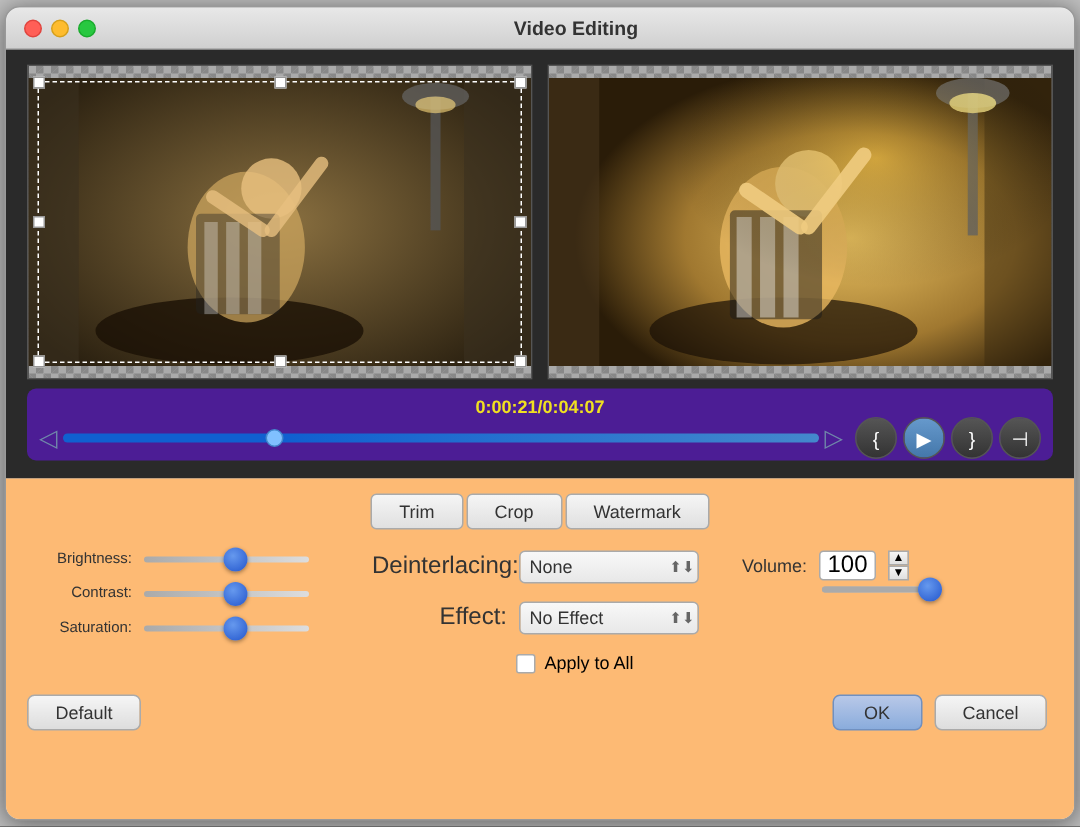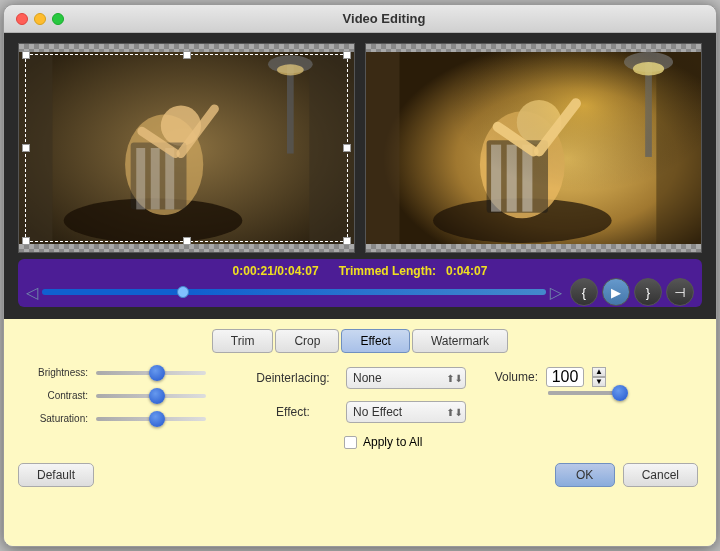--- a/index.html
+++ b/index.html
@@ -185,21 +185,21 @@
       display: flex;
       align-items: center;
       justify-content: center;
       cursor: pointer;
       font-size: 11px;
     }
     .transport-btn.play-btn {
       background: linear-gradient(to bottom, #6699cc, #4477aa);
     }
     .controls-panel {
-      background: #fef9c3;
+      background: #fdba74;
       flex: 1;
       padding: 10px 14px;
     }
     .tabs {
       display: flex;
       justify-content: center;
       gap: 2px;
       margin-bottom: 14px;
     }
     .tab {
@@ -260,24 +260,24 @@
       flex-direction: column;
       gap: 12px;
       min-width: 220px;
     }
     .select-row {
       display: flex;
       align-items: center;
       gap: 8px;
     }
     .select-label {
-      text-align: center;
+      text-align: right;
       width: 90px;
       color: #333;
-      font-size: 12px;
+      font-size: 16px;
     }
     .select-wrapper {
       position: relative;
       display: inline-block;
     }
     .select-wrapper select {
       width: 120px;
       height: 22px;
       background: linear-gradient(to bottom, #f8f8f8, #e8e8e8);
       border: 1px solid #aaa;
@@ -508,25 +508,20 @@
               <line x1="150" y1="98" x2="118" y2="76" stroke="#f0cc80" stroke-width="9" stroke-linecap="round" opacity="0.9"></line>
             </svg>
           </div>
         </div>
       </div>
     </div>
 
     <div class="timeline-area">
       <div class="time-display">
         <span class="time-current">0:00:21/0:04:07</span>
-        <span class="time-trim">
-          <span>Trimmed Length:</span>
-          &nbsp;
-          <span>0:04:07</span>
-        </span>
       </div>
       <div class="scrubber">
         <span style="color:#7088aa;font-size:16px;margin-right:4px;">◁</span>
         <div class="scrubber-track" style="flex:1;">
           <div class="scrubber-thumb"></div>
         </div>
         <span style="color:#7088aa;font-size:16px;margin-left:4px;">▷</span>
 
         <div style="display:flex;gap:4px;margin-left:8px;">
           <div class="transport-btn" style="font-size:13px;">{</div>
@@ -536,21 +531,20 @@
         </div>
       </div>
     </div>
   </div>
 
   <div class="controls-panel">
 
     <div class="tabs">
       <div class="tab">Trim</div>
       <div class="tab">Crop</div>
-      <div class="tab active">Effect</div>
       <div class="tab">Watermark</div>
     </div>
 
     <div class="controls-grid">
 
       <div class="controls-left">
         <div class="control-row">
           <span class="control-label">Brightness:</span>
           <div class="slider-track">
             <div class="slider-thumb" style="left: 55%;"></div>

